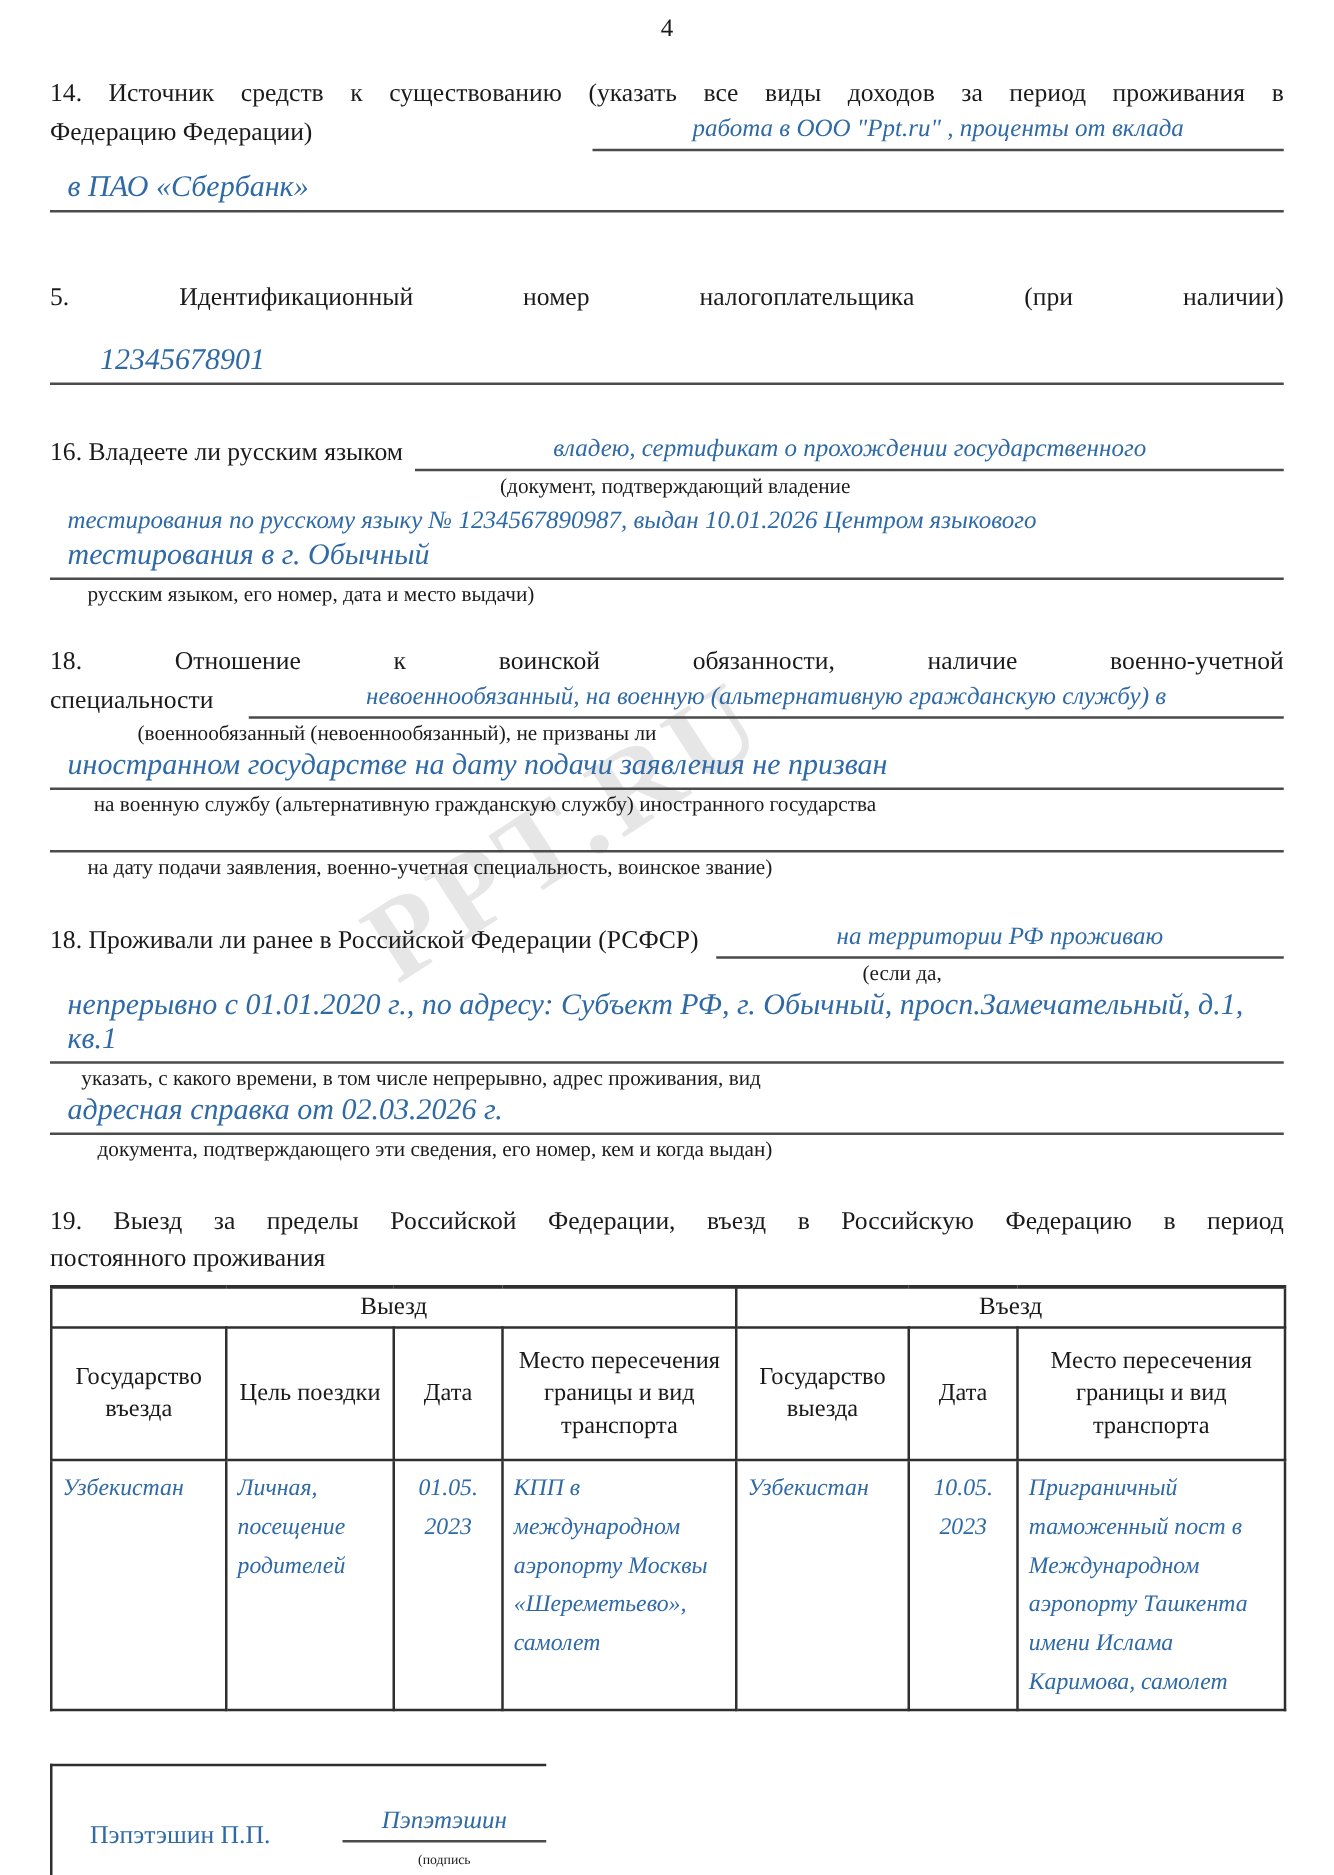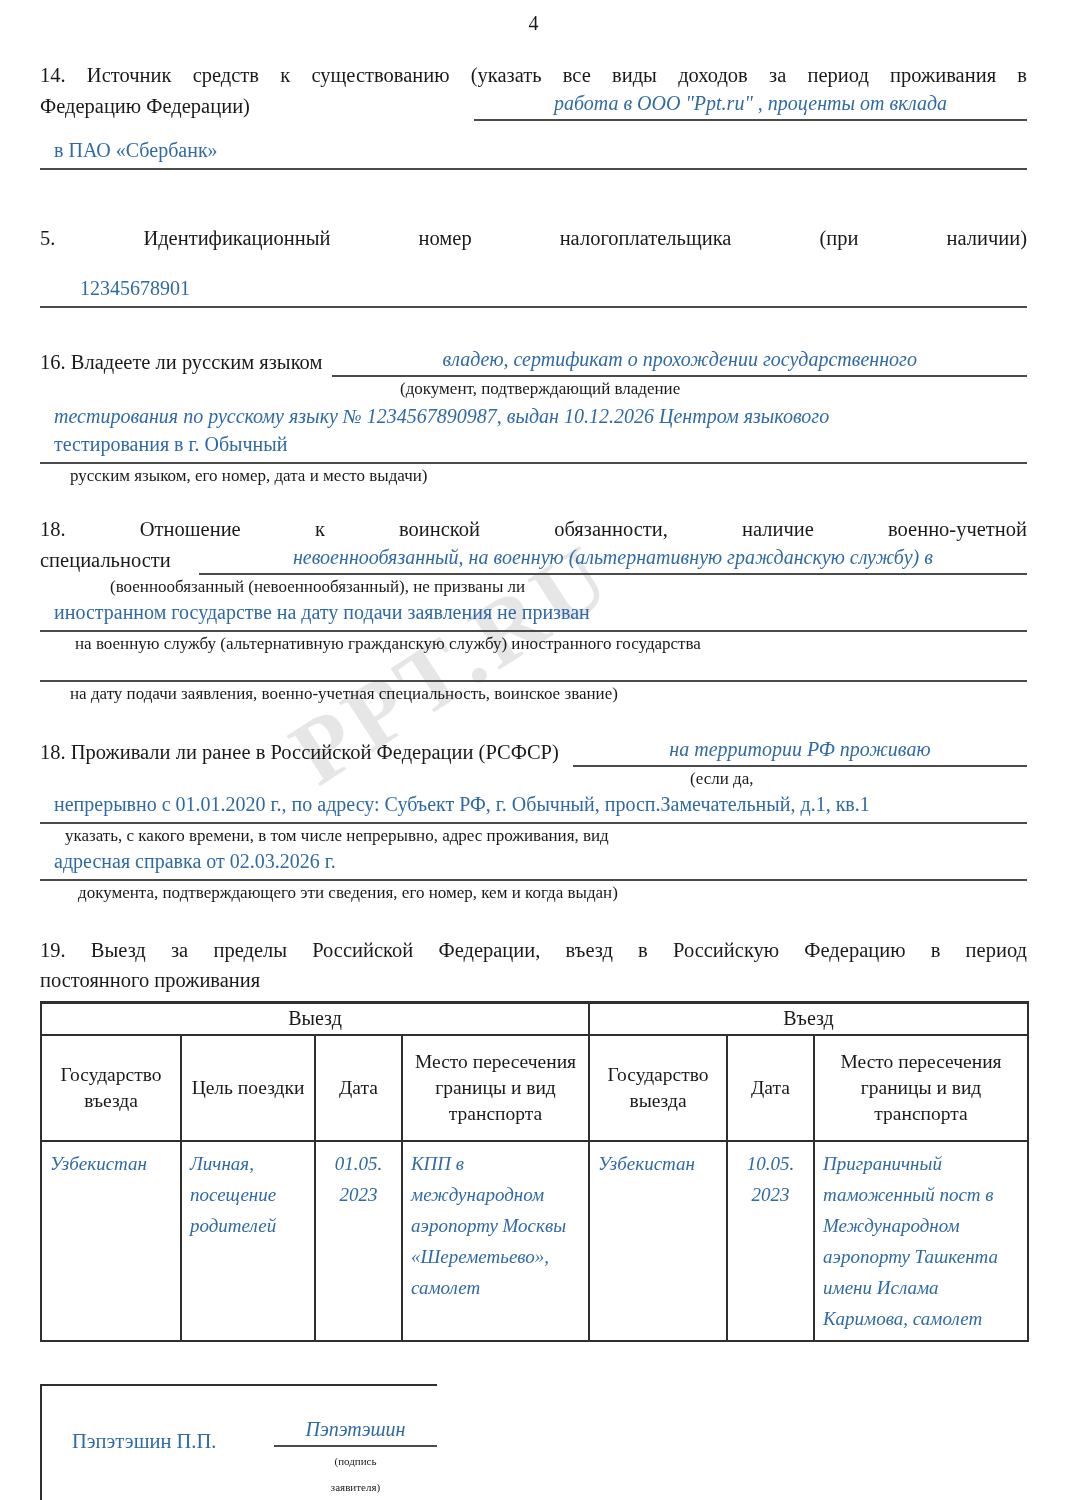--- a/index.html
+++ b/index.html
@@ -24,21 +24,21 @@
   .justify-full { text-align: justify; text-align-last: justify; }
 
   .fline { display: flex; align-items: flex-end; line-height: 30px; }
   .fl-label { white-space: nowrap; font-size: 20.5px; }
   .answer {
     font-style: italic; color: var(--ink); font-size: 20px;
     border-bottom: 2px solid var(--line);
     text-align: center; padding-bottom: 3px; line-height: 26px;
   }
   .blue-line {
-    color: var(--ink); font-size: 20px;
+    font-style: italic; color: var(--ink); font-size: 24px;
     border-bottom: 2px solid var(--line);
     padding: 0 0 4px 14px; line-height: 27px;
   }
   .blue-text {
     font-style: italic; color: var(--ink); font-size: 20px;
     padding-left: 14px; line-height: 30px;
   }
   .empty-line { height: 26px; border-bottom: 2px solid var(--line); }
   .caption { font-size: 17px; line-height: 24px; }
 
@@ -137,21 +137,21 @@
     <div class="form-text justify-full">5. Идентификационный номер налогоплательщика (при наличии)</div>
     <div class="blue-line i15-ans">12345678901</div>
   </div>
 
   <div class="i16">
     <div class="fline">
       <span class="fl-label">16. Владеете ли русским языком</span>
       <span class="answer">владею, сертификат  о прохождении  государственного</span>
     </div>
     <div class="caption c16a">(документ, подтверждающий владение</div>
-    <div class="blue-text">тестирования по русскому языку № 1234567890987, выдан 10.12.2026  Центром языкового</div>
+    <div class="blue-text">тестирования по русскому языку № 1234567890987, выдан 10.01.2026  Центром языкового</div>
     <div class="blue-line">тестирования в г. Обычный</div>
     <div class="caption c16b">русским языком, его номер, дата и место выдачи)</div>
   </div>
 
   <div class="i17">
     <div class="form-text justify-full">18. Отношение к воинской обязанности, наличие военно-учетной</div>
     <div class="fline">
       <span class="fl-label">специальности</span>
       <span class="answer">невоеннообязанный, на военную (альтернативную гражданскую службу) в</span>
     </div>

